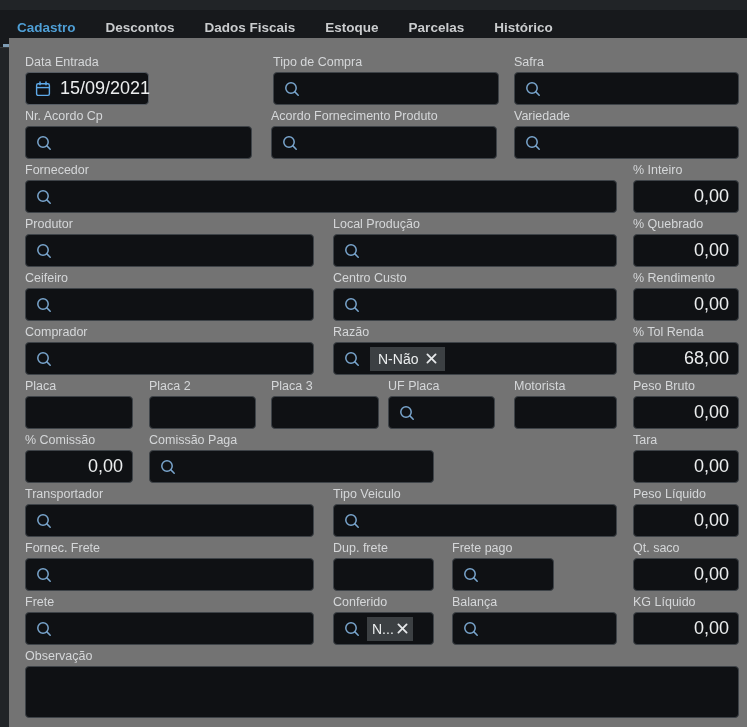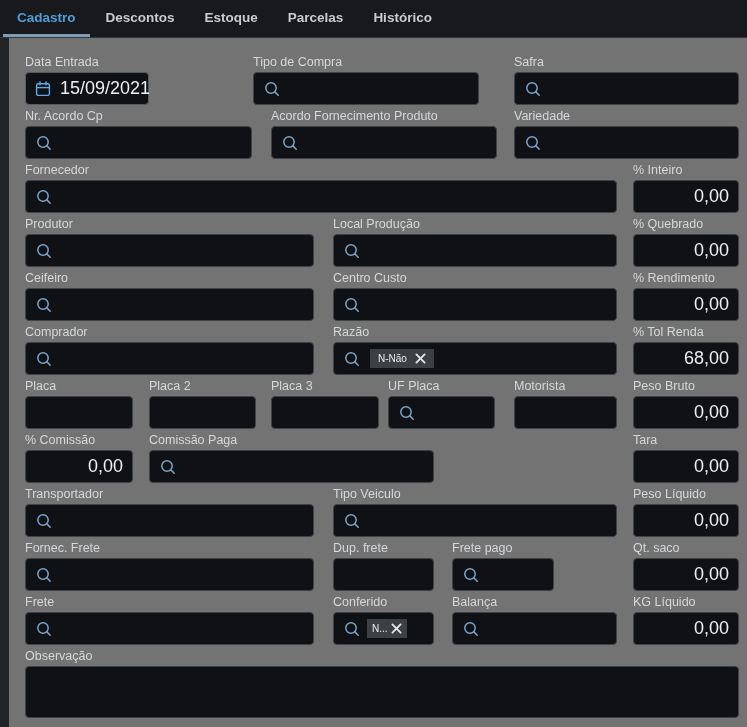--- a/index.html
+++ b/index.html
@@ -3,21 +3,21 @@
 <meta charset="utf-8">
 <style>
   * { margin:0; padding:0; box-sizing:border-box; }
   html,body { width:747px; height:727px; }
   body {
     font-family:"Liberation Sans","DejaVu Sans",sans-serif;
     background:#212427; color:#e9ebec; overflow:hidden; position:relative;
   }
   
   .tabbar {
-    position:absolute; left:0; top:0; width:747px; height:38px;
+    position:absolute; left:0; top:10px; width:747px; height:38px;
     background:#17191c; border-bottom:1px solid #35383b;
     display:flex; align-items:stretch; padding-left:3px;
   }
   .tab {
     display:flex; align-items:center; padding:0 14px; margin-right:2px;
     font-size:13.5px; font-weight:700; color:#caccce;
     border-bottom:3px solid transparent; cursor:pointer; white-space:nowrap;
   }
   .tab.active { color:#4f9fd6; border-bottom-color:#7e9cb5; }
   
@@ -33,21 +33,21 @@
   }
   .fbox.light { border-color:#565c63; }
   .fbox.num { justify-content:flex-end; }
   .fbox.area { height:52px; align-items:flex-start; padding-top:6px; }
   .fvalue { font-size:18px; color:#eceeef; white-space:nowrap; }
   .icon-search { color:#79a5cd; flex:0 0 auto; cursor:pointer; }
   .icon-cal { color:#5ea9e8; flex:0 0 auto; cursor:pointer; }
   .tag {
     background:#3c4043; border-radius:0; padding:4px 8px;
     display:flex; align-items:center; gap:8px;
-    color:#eceeef; font-size:10px; white-space:nowrap;
+    color:#eceeef; font-size:14px; white-space:nowrap;
   }
   .tag .icon-x { color:#e6e8ea; cursor:pointer; flex:0 0 auto; }
 </style>
 </head>
 <body>
 
 <svg width="0" height="0" style="position:absolute">
   <defs>
     <g id="i-search">
       <circle cx="8" cy="8" r="5.2" fill="none" stroke="currentColor" stroke-width="1.5"></circle>
@@ -62,37 +62,38 @@
     <g id="i-x">
       <line x1="1.4" y1="1.4" x2="9.6" y2="9.6" stroke="currentColor" stroke-width="1.8" stroke-linecap="round"></line>
       <line x1="9.6" y1="1.4" x2="1.4" y2="9.6" stroke="currentColor" stroke-width="1.8" stroke-linecap="round"></line>
     </g>
   </defs>
 </svg>
 
 <div class="tabbar">
   <div class="tab active">Cadastro</div>
   <div class="tab">Descontos</div>
+  <div class="tab">Dados Fiscais</div>
   <div class="tab">Estoque</div>
   <div class="tab">Parcelas</div>
   <div class="tab">Histórico</div>
 </div>
 
 <div class="form">
 
   <div class="field" style="left:16px;top:17px;width:124px">
     <div class="flabel">Data Entrada</div>
     <div class="fbox light">
       <svg class="icon-cal" width="16" height="16" viewBox="0 0 16 16">
           <use href="#i-cal"></use>
         </svg>
       <span class="fvalue">15/09/2021</span>
     </div>
   </div>
-  <div class="field" style="left:244px;top:17px;width:226px">
+  <div class="field" style="left:264px;top:17px;width:226px">
     <div class="flabel">Tipo de Compra</div>
     <div class="fbox">
       <svg class="icon-search" width="18" height="18" viewBox="0 0 18 18">
           <use href="#i-search"></use>
         </svg>
       <span class="fvalue"></span>
     </div>
   </div>
   <div class="field" style="left:505px;top:17px;width:225px">
     <div class="flabel">Safra</div>

